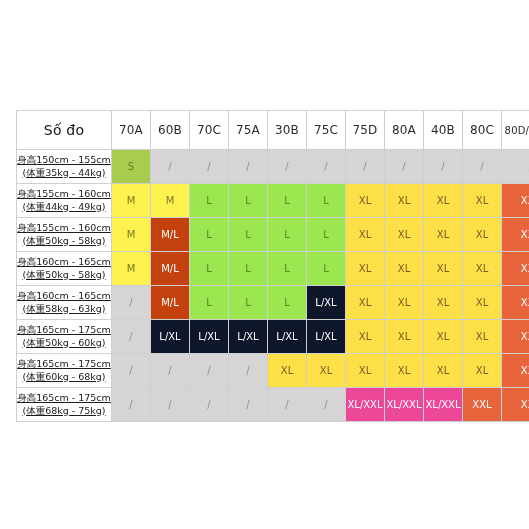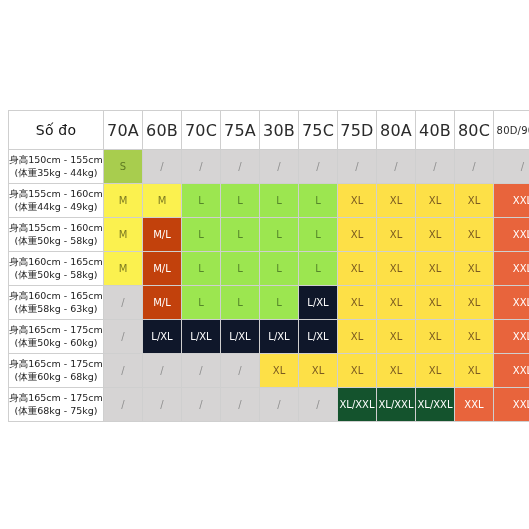--- a/index.html
+++ b/index.html
@@ -8,21 +8,21 @@
   }
   body {
     width: 529px;
     height: 529px;
     background: #ffffff;
     font-family: "DejaVu Sans", "Liberation Sans", sans-serif;
     overflow: hidden;
   }
   #chart-wrap {
     position: absolute;
-    left: 8px;
+    left: 16px;
     top: 110px;
     width: 513px;
   }
   table.size-table {
     border-collapse: collapse;
     table-layout: fixed;
     width: 513px;
     background: #ffffff;
   }
   table.size-table td,
@@ -31,21 +31,21 @@
     padding: 0;
     margin: 0;
     text-align: center;
     vertical-align: middle;
     font-weight: normal;
   }
   
   thead th {
     background: #ffffff;
     height: 38px;
-    font-size: 16px;
+    font-size: 12px;
     color: #2b2b2b;
     letter-spacing: 0.2px;
   }
   th.corner-cell {
     width: 94px;
     font-size: 14px;
     color: #141414;
     text-align: center;
   }
   th.size-col {
@@ -60,37 +60,38 @@
     height: 34px;
   }
   td.row-label {
     background: #ffffff;
     text-align: center;
     font-size: 9.5px;
     color: #1c1c1c;
     line-height: 1.32;
     padding: 1px 2px;
     white-space: nowrap;
+    text-decoration: underline;
   }
   td.row-label .lbl-line {
     display: block;
   }
   td.cell {
     font-size: 10px;
     line-height: 1;
   }
   
   .c-none  { background: #d6d4d4; color: #8e8e8e; }
   .c-s     { background: #a8cd4e; color: #5e7a22; }
   .c-m     { background: #fbf14f; color: #7c7a22; }
   .c-ml    { background: #c2410c; color: #ffffff; }
   .c-l     { background: #9ce650; color: #55862a; }
   .c-lxl   { background: #0f172a; color: #ffffff; }
   .c-xl    { background: #fde047; color: #7a5a20; }
-  .c-xlxxl { background: #14532d; color: #ffffff; }
+  .c-xlxxl { background: #ec4899; color: #ffffff; }
   .c-xxl   { background: #e8643c; color: #ffffff; }
 </style>
 </head>
 <body>
 
 <div id="chart-wrap">
   <table class="size-table">
     <thead>
       <tr>
         <th class="corner-cell">Số đo</th>

